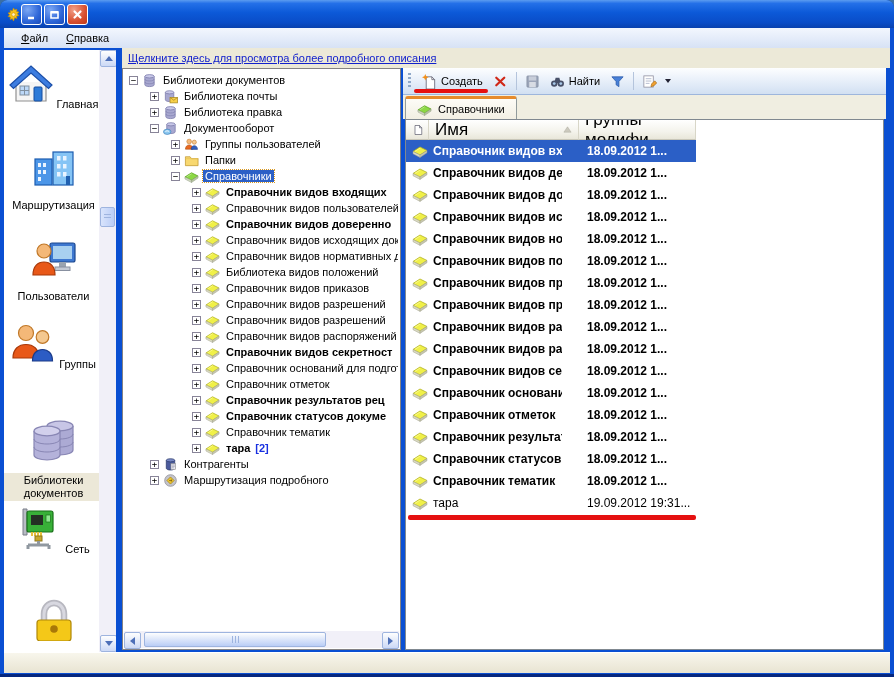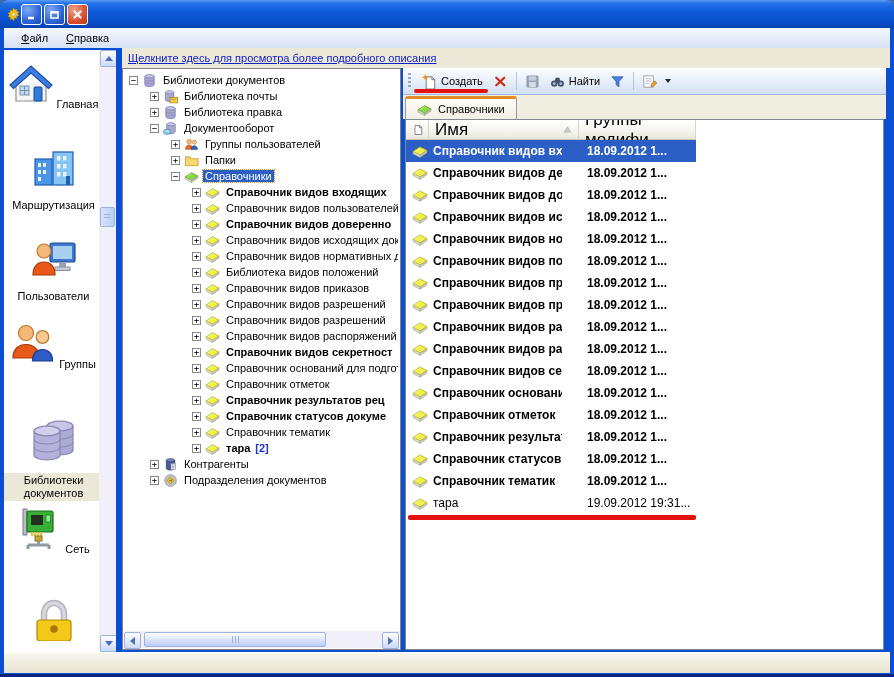--- a/index.html
+++ b/index.html
@@ -531,21 +531,21 @@
         </div>
         <div class="trow" style="padding-left:25px">
           <span class="exp">+</span>
           <span class="icon">
             <svg viewBox="0 0 16 16">
               <circle cx="8" cy="8" r="6.2" fill="#C4C4CC" stroke="#888890" stroke-width=".8"></circle>
               <path d="M8 4.2 11.8 8 8 11.8 4.2 8z" fill="#F0C830" stroke="#A08010" stroke-width=".8"></path>
               <path d="M6.5 8h3M8.3 6.8 9.7 8 8.3 9.2" fill="none" stroke="#806008" stroke-width=".8"></path>
             </svg>
           </span>
-          <span class="tlabel">Подразделения документов</span>
+          <span class="tlabel">Маршрутизация подробного</span>
         </div>
       </div>
     <div class="hscroll">
       <div class="sbtn" style="top:1px;left:0">
           <span class="tri-l"></span>
         </div>
       <div class="hthumb" style="left:20px;width:182px"></div>
       <div class="sbtn" style="top:1px;left:258px">
           <span class="tri-r"></span>
         </div>

